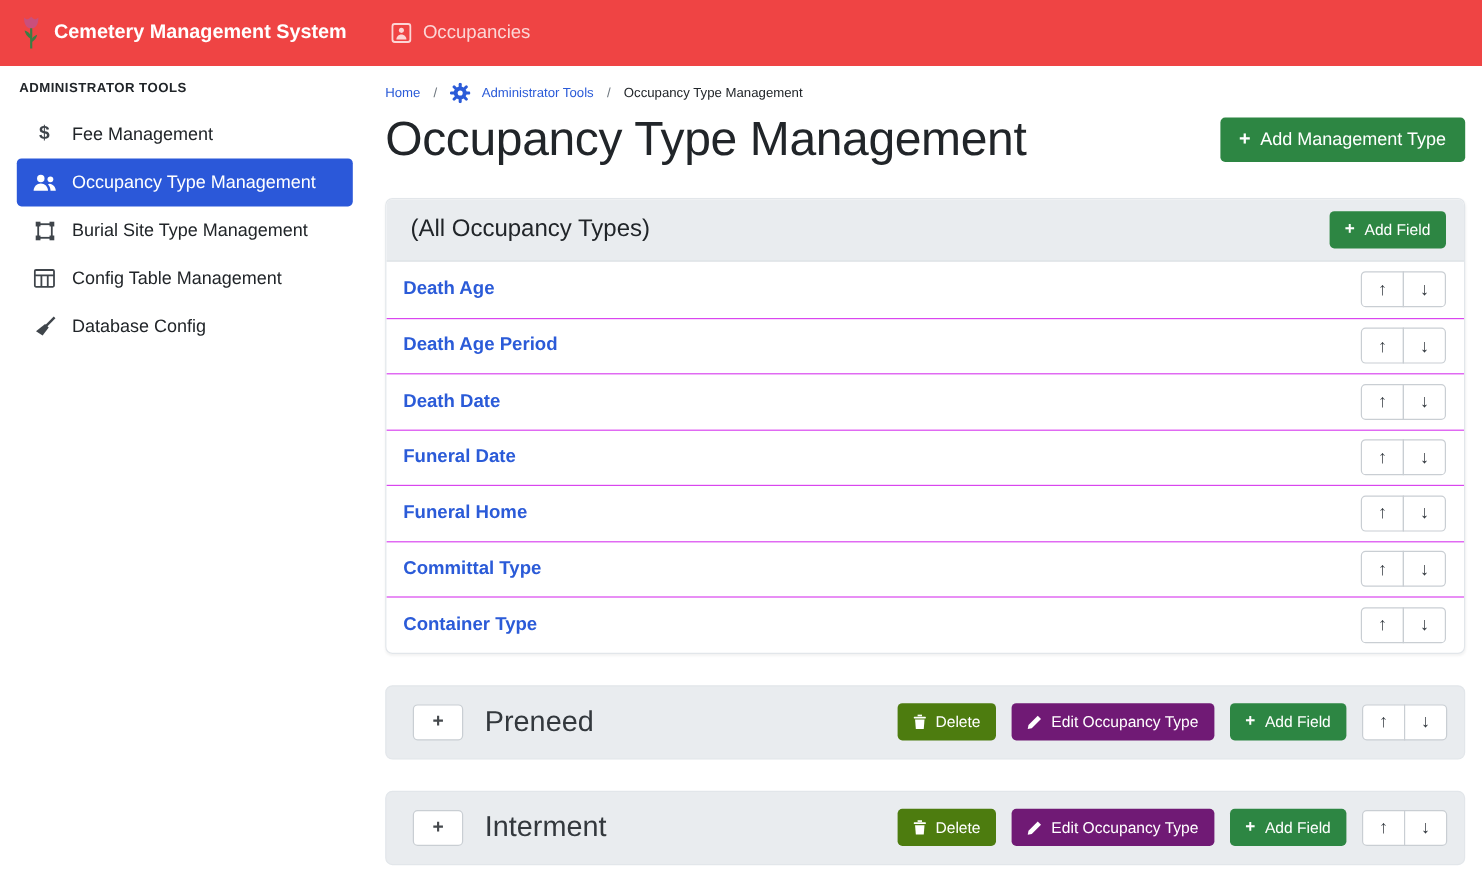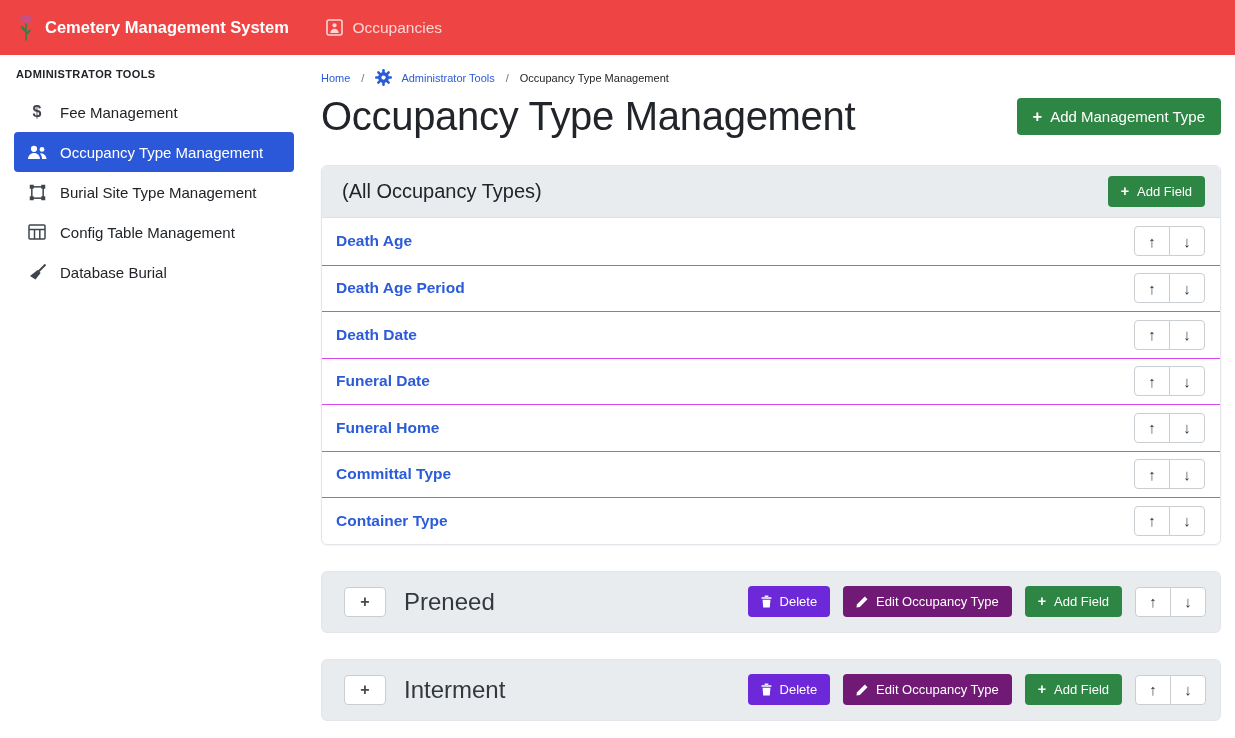--- a/index.html
+++ b/index.html
@@ -31,21 +31,21 @@
   .crumb-current { color:#212529; }
 
   
   .title-row { display:flex; align-items:center; justify-content:space-between; margin-top:8px; }
   h1.page-title { font-size:40px; font-weight:400; color:#212529; letter-spacing:-.3px; }
 
   
   .btn { border:none; border-radius:4px; color:#fff; display:inline-flex; align-items:center; gap:8px; cursor:pointer; white-space:nowrap; }
   .btn-success { background:#2d8643; }
   .btn-teal { background:#701a75; }
-  .btn-danger { background:#6d28d9; }
+  .btn-danger { background:#4d7c0f; }
   .btn-lg { font-size:15px; padding:10px 16px; }
   .btn-sm { font-size:13px; padding:8px 13px; }
   .plus-glyph { font-weight:700; font-size:1.1em; line-height:1; }
 
   .arrow-group { display:inline-flex; flex-shrink:0; }
   .arrow-btn { width:36px; height:30px; background:#fff; border:1px solid #c9ced3; color:#343a40; font-size:15px; font-weight:700; display:flex; align-items:center; justify-content:center; cursor:pointer; }
   .arrow-btn.up { border-radius:4px 0 0 4px; }
   .arrow-btn.down { border-radius:0 4px 4px 0; margin-left:-1px; }
 
   
@@ -151,21 +151,21 @@
       <span>Config Table Management</span>
     </div>
 
     <div class="side-item">
       <span class="icon">
         <svg width="19" height="18" viewBox="0 0 19 18">
           <path d="M17.5 1.5 L10.5 8.5" stroke="currentColor" stroke-width="2" fill="none"></path>
           <path d="M9.6 7 L12.6 10 L7.5 16.5 L2 13 Z" fill="currentColor"></path>
         </svg>
       </span>
-      <span>Database Burial</span>
+      <span>Database Config</span>
     </div>
   </aside>
 
   <main class="main">
 
     <nav class="breadcrumb">
       <a class="crumb-link">Home</a>
       <span class="crumb-sep">/</span>
       <a class="crumb-link">
         <svg width="17" height="17" viewBox="0 0 16 16" fill="#2b5bd8">

